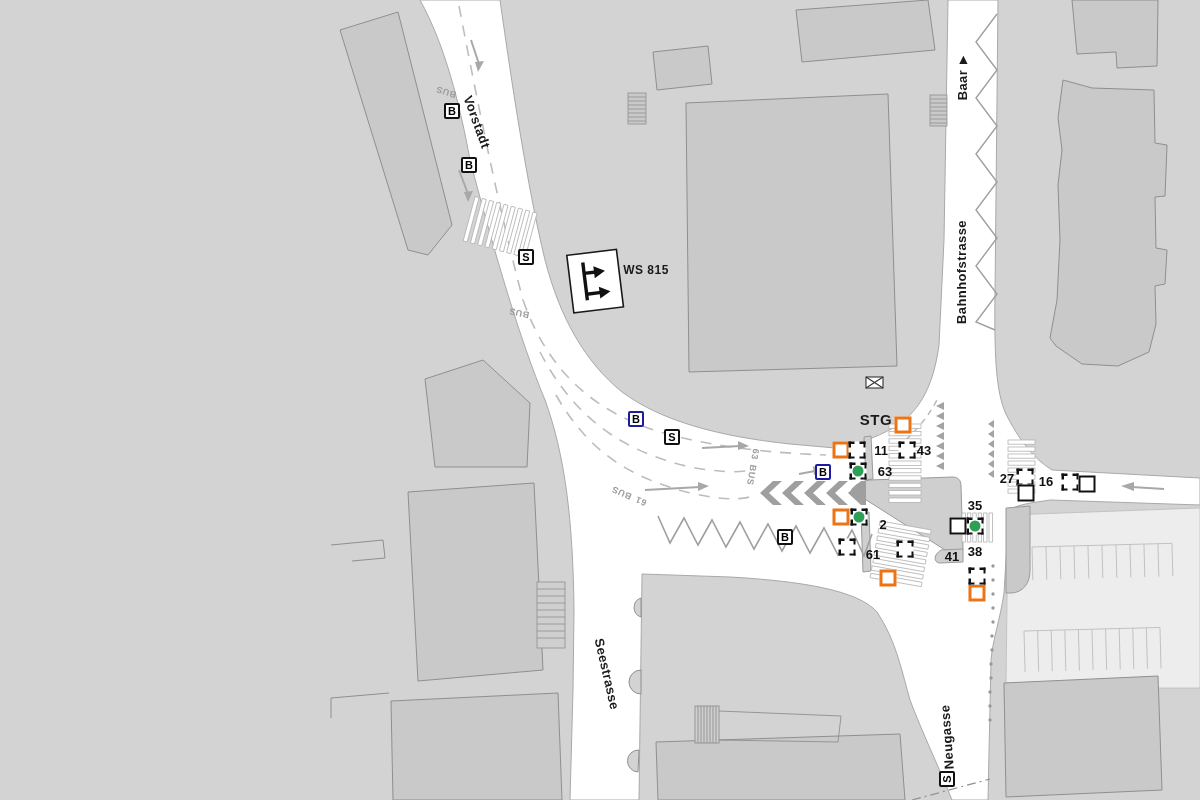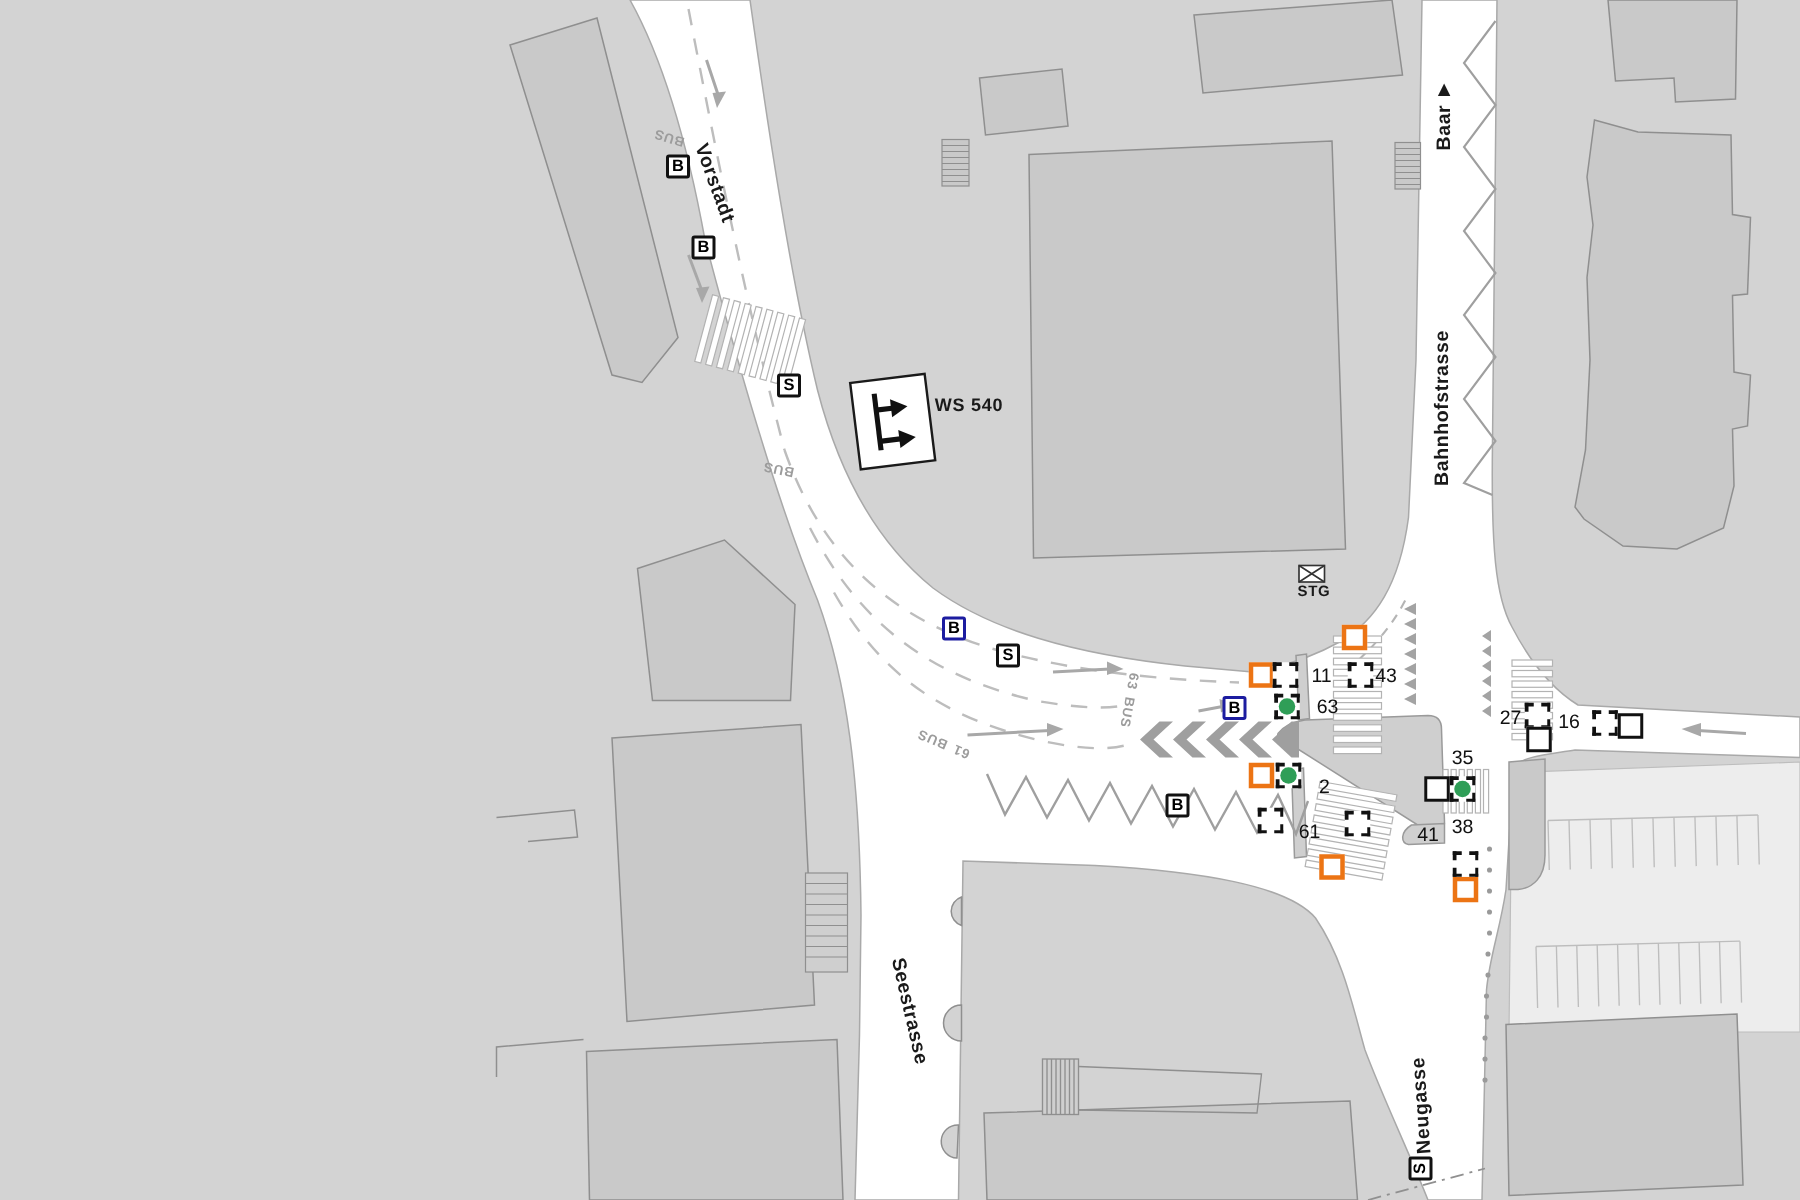--- a/index.html
+++ b/index.html
@@ -4,22 +4,22 @@
 <style>
   html,body{margin:0;padding:0;background:#d3d3d3;}
   #stage{position:relative;width:1200px;height:800px;overflow:hidden;background:#d3d3d3;
          font-family:"Liberation Sans",sans-serif;}
   #basemap{position:absolute;left:0;top:0;}
   .lbl{position:absolute;color:#1a1a1a;white-space:nowrap;transform-origin:center center;}
   .street-name{font-size:13px;font-weight:700;letter-spacing:.4px;}
   .dir-sign{font-size:13px;font-weight:700;letter-spacing:.4px;display:flex;align-items:center;gap:6px;}
   .dir-sign .tri{font-size:10px;}
   .sign-name{font-size:12px;font-weight:700;letter-spacing:.5px;}
-  .ctrl-name{font-size:10px;font-weight:700;letter-spacing:.5px;}
-  .num{font-size:13px;font-weight:400;color:#111;}
+  .ctrl-name{font-size:15px;font-weight:700;letter-spacing:.5px;margin-top:24px;}
+  .num{font-size:13px;font-weight:700;color:#111;}
   .busword{font-size:9px;font-weight:700;color:#9c9c9c;letter-spacing:.6px;display:flex;gap:5px;}
   .box{position:absolute;width:16px;height:16px;border:2px solid #111;background:#fff;border-radius:2px;
        font-size:11px;font-weight:700;color:#000;display:flex;align-items:center;justify-content:center;
        box-sizing:border-box;line-height:1;}
   .box.blue{border-color:#1c1ca0;}
   .mk{position:absolute;width:17px;height:17px;box-sizing:border-box;background:#fff;}
   .mk.or{border:3px solid #ec7414;}
   .mk.wh{border:2px solid #111;}
   .mk.da,.mk.gr{
     background-color:#fff;
@@ -266,21 +266,21 @@
 <div class="lbl street-name ctr" style="left:477px;top:122px;transform:translate(-50%,-50%) rotate(70deg);">Vorstadt</div>
 <div class="lbl street-name ctr" style="left:961px;top:272px;transform:translate(-50%,-50%) rotate(-90deg);">Bahnhofstrasse</div>
 <div class="lbl street-name ctr" style="left:607px;top:674px;transform:translate(-50%,-50%) rotate(77deg);">Seestrasse</div>
 <div class="lbl street-name ctr" style="left:947px;top:737px;transform:translate(-50%,-50%) rotate(-94deg);">Neugasse</div>
 
 <div class="lbl dir-sign" style="left:962px;top:78px;transform:translate(-50%,-50%) rotate(-90deg);">
   <span>Baar</span>
   <span class="tri">▶</span>
 </div>
 
-<div class="lbl sign-name ctr" style="left:646px;top:270px;transform:translate(-50%,-50%);">WS 540</div>
+<div class="lbl sign-name ctr" style="left:646px;top:270px;transform:translate(-50%,-50%);">WS 815</div>
 
 <div class="lbl ctrl-name ctr" style="left:876px;top:395px;transform:translate(-50%,-50%);">STG</div>
 
 <div class="lbl busword" style="left:446px;top:92px;transform:translate(-50%,-50%) rotate(197deg);">
   <span>BUS</span>
 </div>
 <div class="lbl busword" style="left:519px;top:313px;transform:translate(-50%,-50%) rotate(192deg);">
   <span>BUS</span>
 </div>
 <div class="lbl busword" style="left:753px;top:467px;transform:translate(-50%,-50%) rotate(100deg);">

